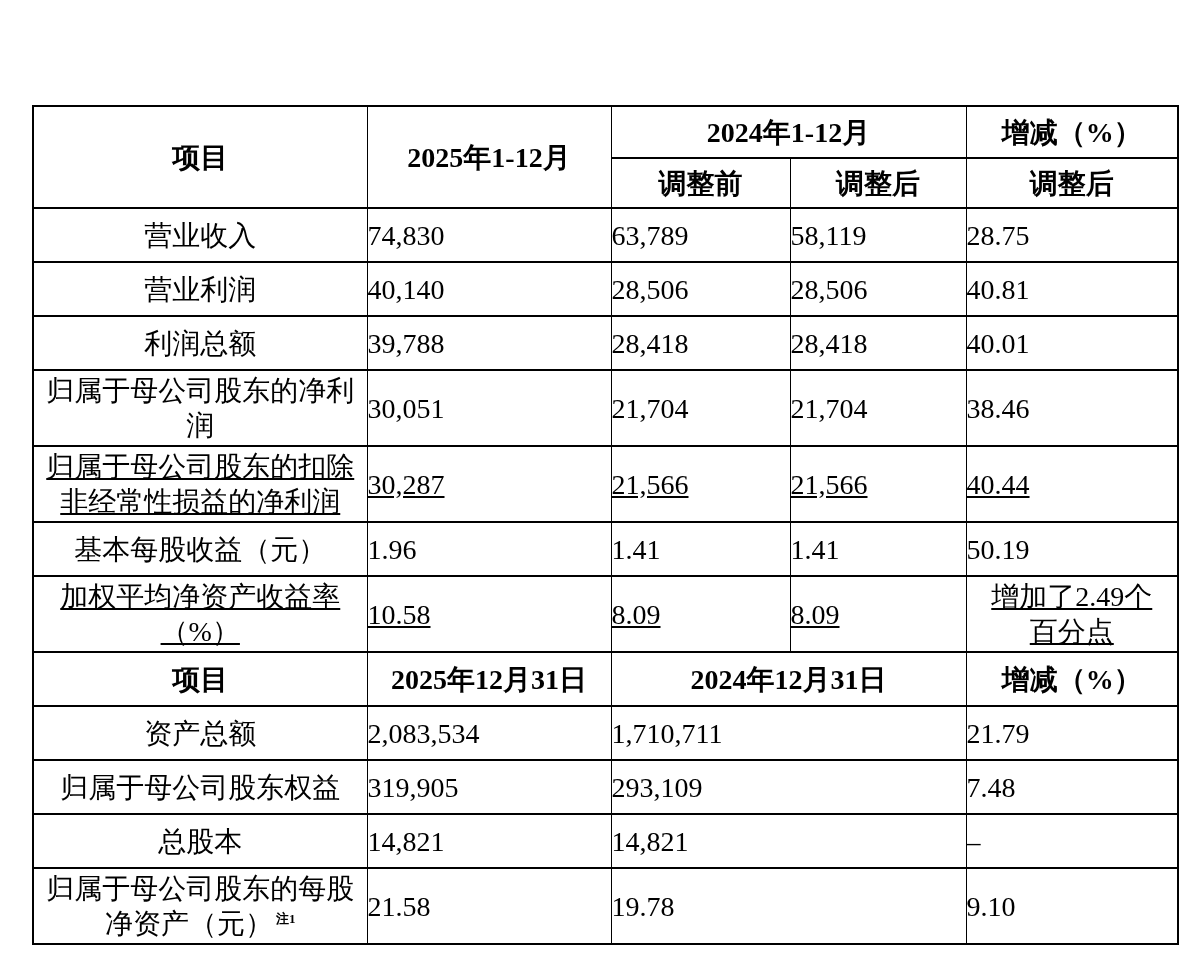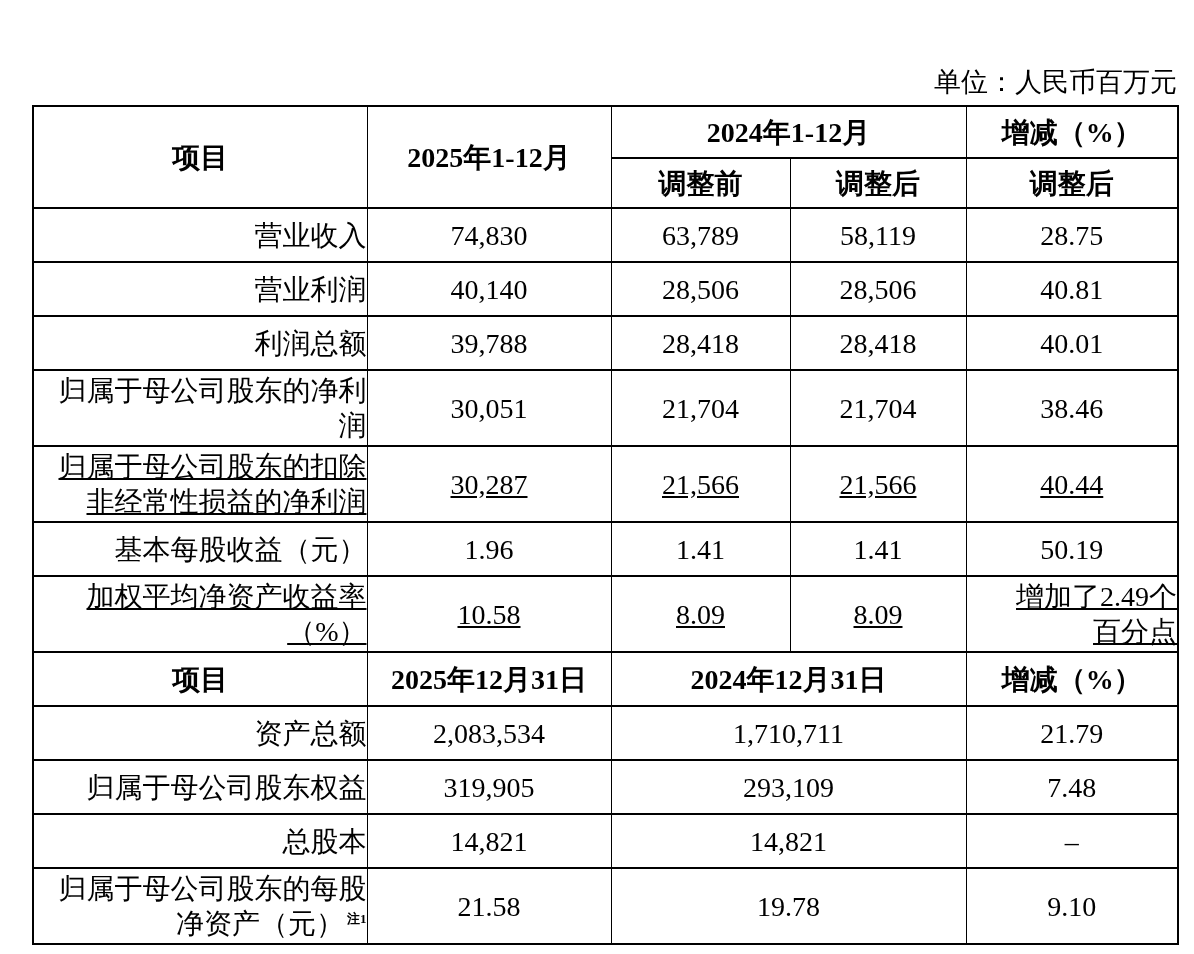--- a/index.html
+++ b/index.html
@@ -30,36 +30,35 @@
   table.fin td {
     border-left: 1px solid #000; border-right: 1px solid #000;
     border-top: 2px solid #000; border-bottom: 2px solid #000;
     font-size: 28px; line-height: 35px;
     vertical-align: middle;
     padding: 2px 0;
     overflow: hidden;
   }
   tr.hdr td { font-weight: bold; text-align: center; }
   td.lab {
-    text-align: right;
+    text-align: center;
     padding-left: 9px; padding-right: 8px;
     white-space: pre-line;
   }
-  td.num { text-align: center; padding-right: 16px; }
+  td.num { text-align: left; padding-right: 16px; }
   sup.note { font-size: 13px; vertical-align: super; line-height: 0; margin-left: 3px; font-weight: bold; }
 
   .h52 { height: 52px; } .h50 { height: 50px; } .h54 { height: 54px; }
   .h72 { height: 72px; } .h73 { height: 73px; text-decoration: underline; } .h75 { height: 75px; }
 </style>
 </head>
 <body>
 
 <div class="page">
 
-  <div class="unit-line">单位：人民币百万元</div>
 
   <table class="fin">
     <colgroup>
       <col style="width:334px">
       <col style="width:244px">
       <col style="width:179px">
       <col style="width:176px">
       <col style="width:212px">
     </colgroup>
 

